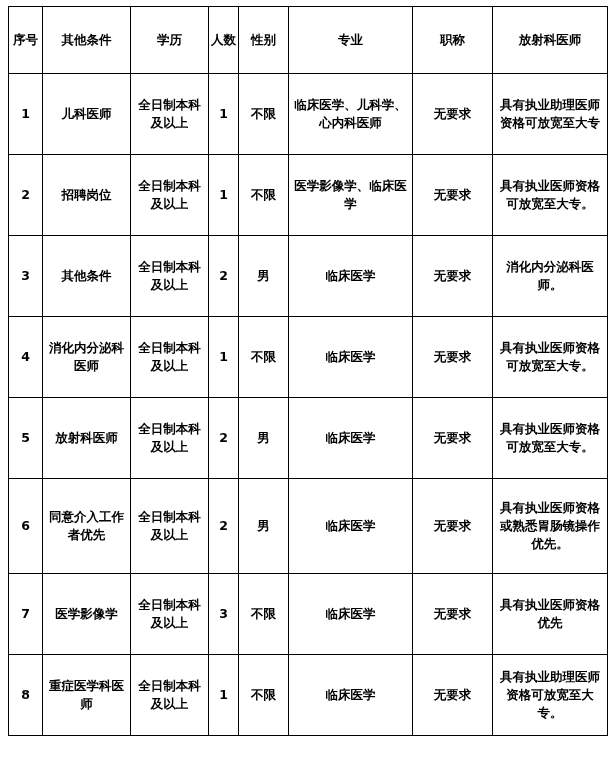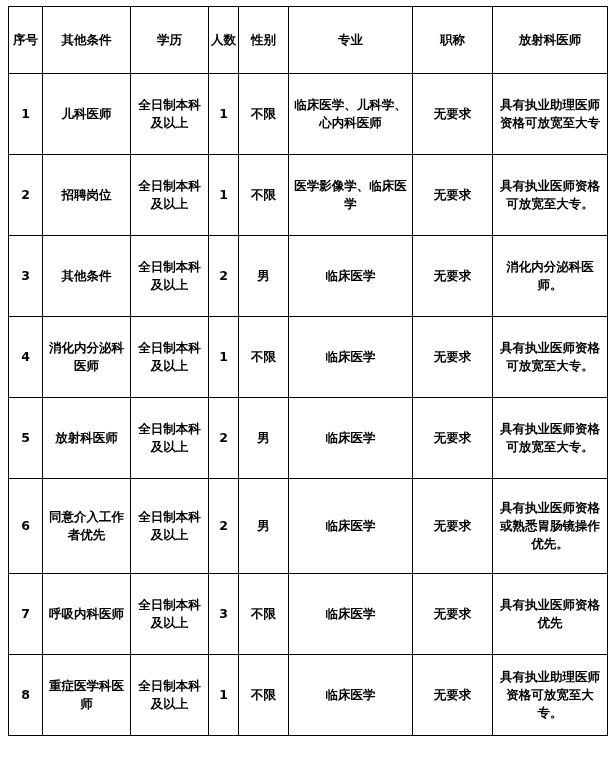--- a/index.html
+++ b/index.html
@@ -246,21 +246,21 @@
           </td>
         <td>
             <span class="cell-text">具有执业医师资格或熟悉胃肠镜操作优先。</span>
           </td>
       </tr>
       <tr>
         <td>
             <span class="cell-text">7</span>
           </td>
         <td>
-            <span class="cell-text">呼吸内科医师</span>
+            <span class="cell-text">医学影像学</span>
           </td>
         <td>
             <span class="cell-text">全日制本科及以上</span>
           </td>
         <td>
             <span class="cell-text">3</span>
           </td>
         <td>
             <span class="cell-text">不限</span>
           </td>

